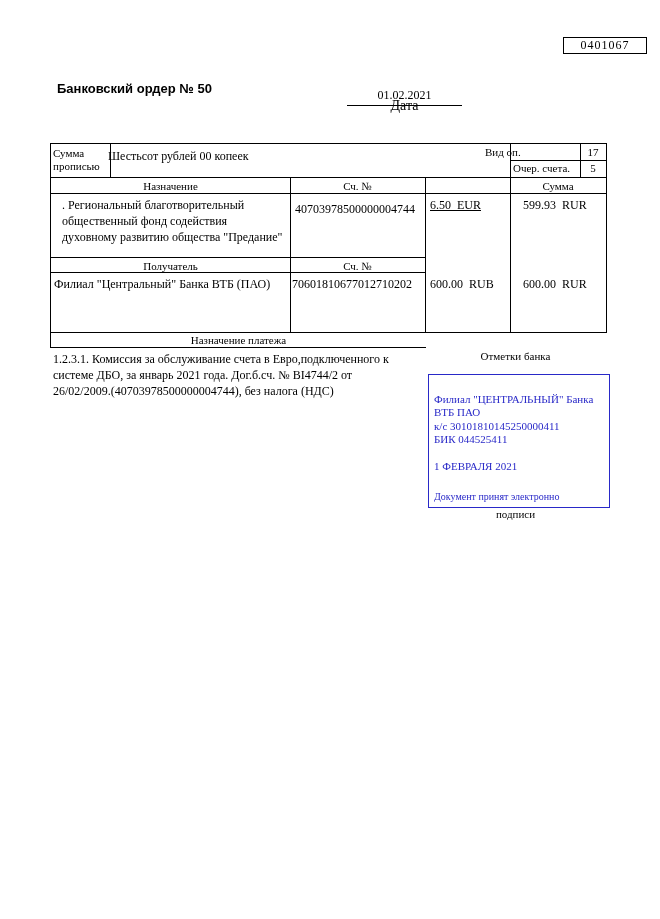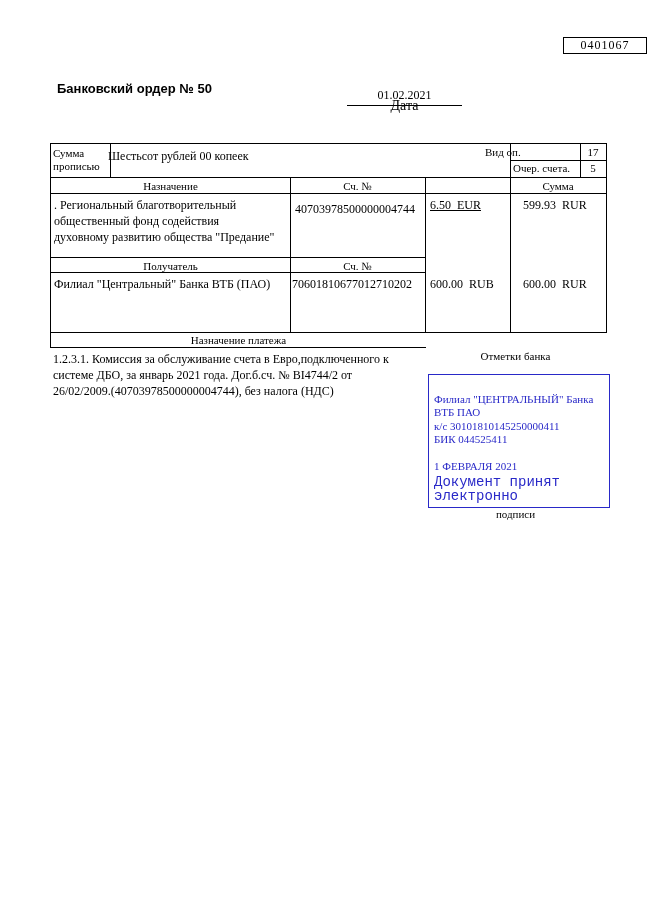--- a/index.html
+++ b/index.html
@@ -29,21 +29,21 @@
     left:347px;top:88px;width:115px;text-align:center;font-size:12px;
     border-bottom:1px solid #000;padding-bottom:2px;
   }
   .date-label{left:347px;top:98px;width:115px;text-align:center;font-size:14px;}
 
   .stamp{
     left:428px;top:374px;width:170px;height:124px;
     border:1px solid #2929c8;color:#2929c8;
     font-size:11px;line-height:13.5px;padding:4px 5px;
   }
-  .stamp-bottom{position:absolute;left:5px;bottom:4px;color:#2929c8;font-size:14px;font-family:Liberation Mono, monospace;}
+  .stamp-bottom{position:absolute;left:5px;bottom:4px;color:#2929c8;font-size:10px;}
 </style>
 </head>
 <body>
 
 <div class="abs form-code">0401067</div>
 <div class="abs doc-title">Банковский ордер № 50</div>
 <div class="abs date-value">01.02.2021</div>
 <div class="abs date-label">Дата</div>
 
 <div class="hline" style="left:50px;top:143px;width:557px;"></div>
@@ -68,21 +68,21 @@
 <div class="abs t12" style="left:108px;top:148px;">Шестьсот рублей 00 копеек</div>
 <div class="abs t11" style="left:485px;top:146px;">Вид оп.</div>
 <div class="abs t11 center" style="left:580px;top:146px;width:26px;">17</div>
 <div class="abs t11" style="left:513px;top:162px;">Очер. счета.</div>
 <div class="abs t11 center" style="left:580px;top:162px;width:26px;">5</div>
 
 <div class="abs t11 center" style="left:51px;top:180px;width:239px;">Назначение</div>
 <div class="abs t11 center" style="left:290px;top:180px;width:135px;">Сч. №</div>
 <div class="abs t11 center" style="left:510px;top:180px;width:96px;">Сумма</div>
 
-<div class="abs t12 prewrap" style="left:54px;top:197px;width:234px;">. Региональный благотворительный
+<div class="abs t12 prewrap" style="left:62px;top:197px;width:234px;">. Региональный благотворительный
 общественный фонд содействия
 духовному развитию общества "Предание"</div>
 <div class="abs t12" style="left:295px;top:201px;">40703978500000004744</div>
 <div class="abs t12 prespace" style="left:430px;top:197px;text-decoration:underline;">6.50  EUR</div>
 <div class="abs t12 prespace" style="left:523px;top:197px;">599.93  RUR</div>
 
 <div class="abs t11 center" style="left:51px;top:260px;width:239px;">Получатель</div>
 <div class="abs t11 center" style="left:290px;top:260px;width:135px;">Сч. №</div>
 
 <div class="abs t12" style="left:54px;top:276px;width:234px;">Филиал "Центральный" Банка ВТБ (ПАО)</div>

